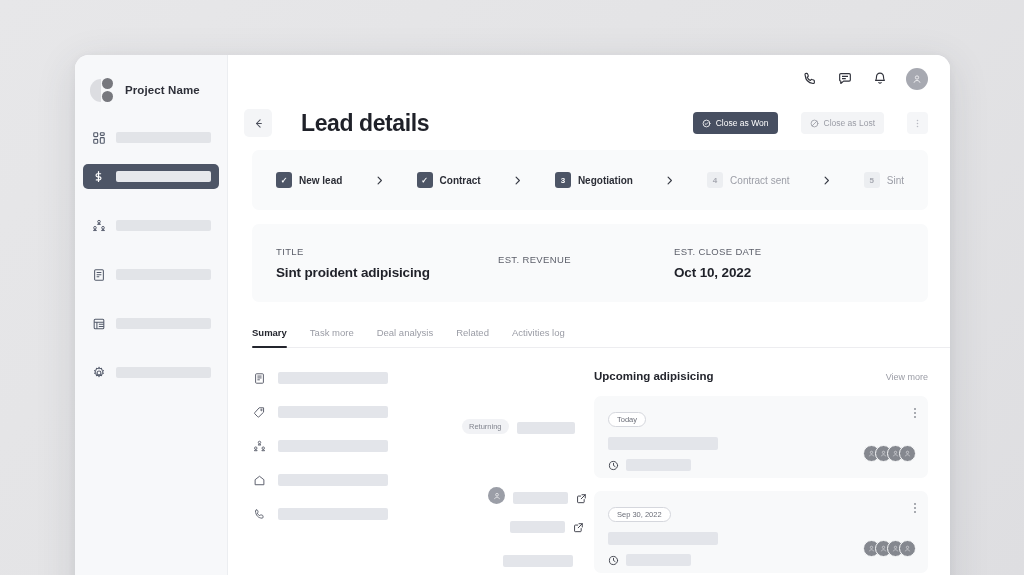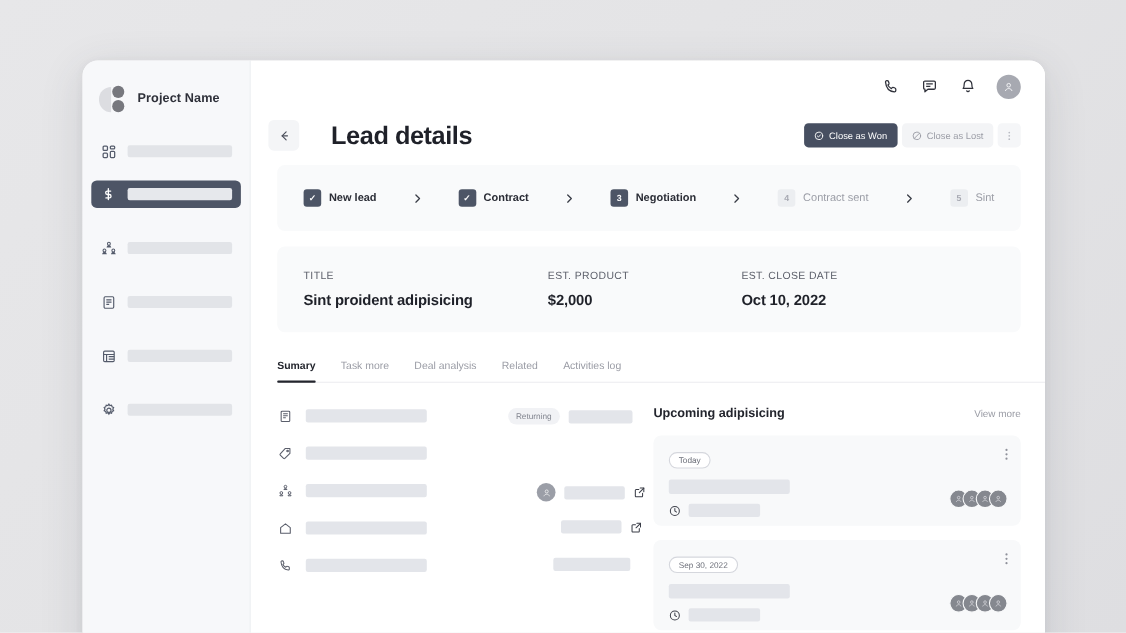--- a/index.html
+++ b/index.html
@@ -132,21 +132,21 @@
   }
   .page-title {
     font-size: 23px; font-weight: bold;
     color: #1f2129;
     letter-spacing: -.4px;
     margin-left: 29px;
     white-space: nowrap;
   }
   .head-actions {
     margin-left: auto;
-    display: flex; align-items: center; gap: 4px;
+    display: flex; align-items: center; gap: 23px;
   }
   .btn {
     height: 22px;
     display: inline-flex; align-items: center; gap: 5px;
     padding: 0 9px;
     border-radius: 4px;
     font-size: 8.5px;
     white-space: nowrap;
     border: none;
     font-family: "Liberation Sans", sans-serif;
@@ -271,21 +271,21 @@
   }
   .ph {
     background: #e3e5ea;
     border-radius: 2px;
     height: 12px;
   }
 
   
   .info-right {
     position: absolute;
-    display: flex; align-items: center; gap: 8px;
+    display: flex; align-items: flex-end; gap: 8px; margin-top: 48px;
   }
 
   .tag-pill {
     background: #f1f2f5;
     color: #82858f;
     font-size: 7.5px;
     border-radius: 8px;
     padding: 3px 7px;
     white-space: nowrap;
   }
@@ -559,22 +559,21 @@
       </div>
     </div>
 
     <div class="panel">
       <div class="stats">
         <div class="stat s1">
           <div class="stat-label">TITLE</div>
           <div class="stat-value">Sint proident adipisicing</div>
         </div>
         <div class="stat s2">
-          <div class="stat-label">EST. PRODUCT</div>
-          <div class="stat-value">$2,000</div>
+          <div class="stat-label">EST. REVENUE</div>
         </div>
         <div class="stat s4">
           <div class="stat-label">EST. CLOSE DATE</div>
           <div class="stat-value">Oct 10, 2022</div>
         </div>
       </div>
     </div>
 
     <div class="tabs">
       <div class="tab active">Sumary</div>

